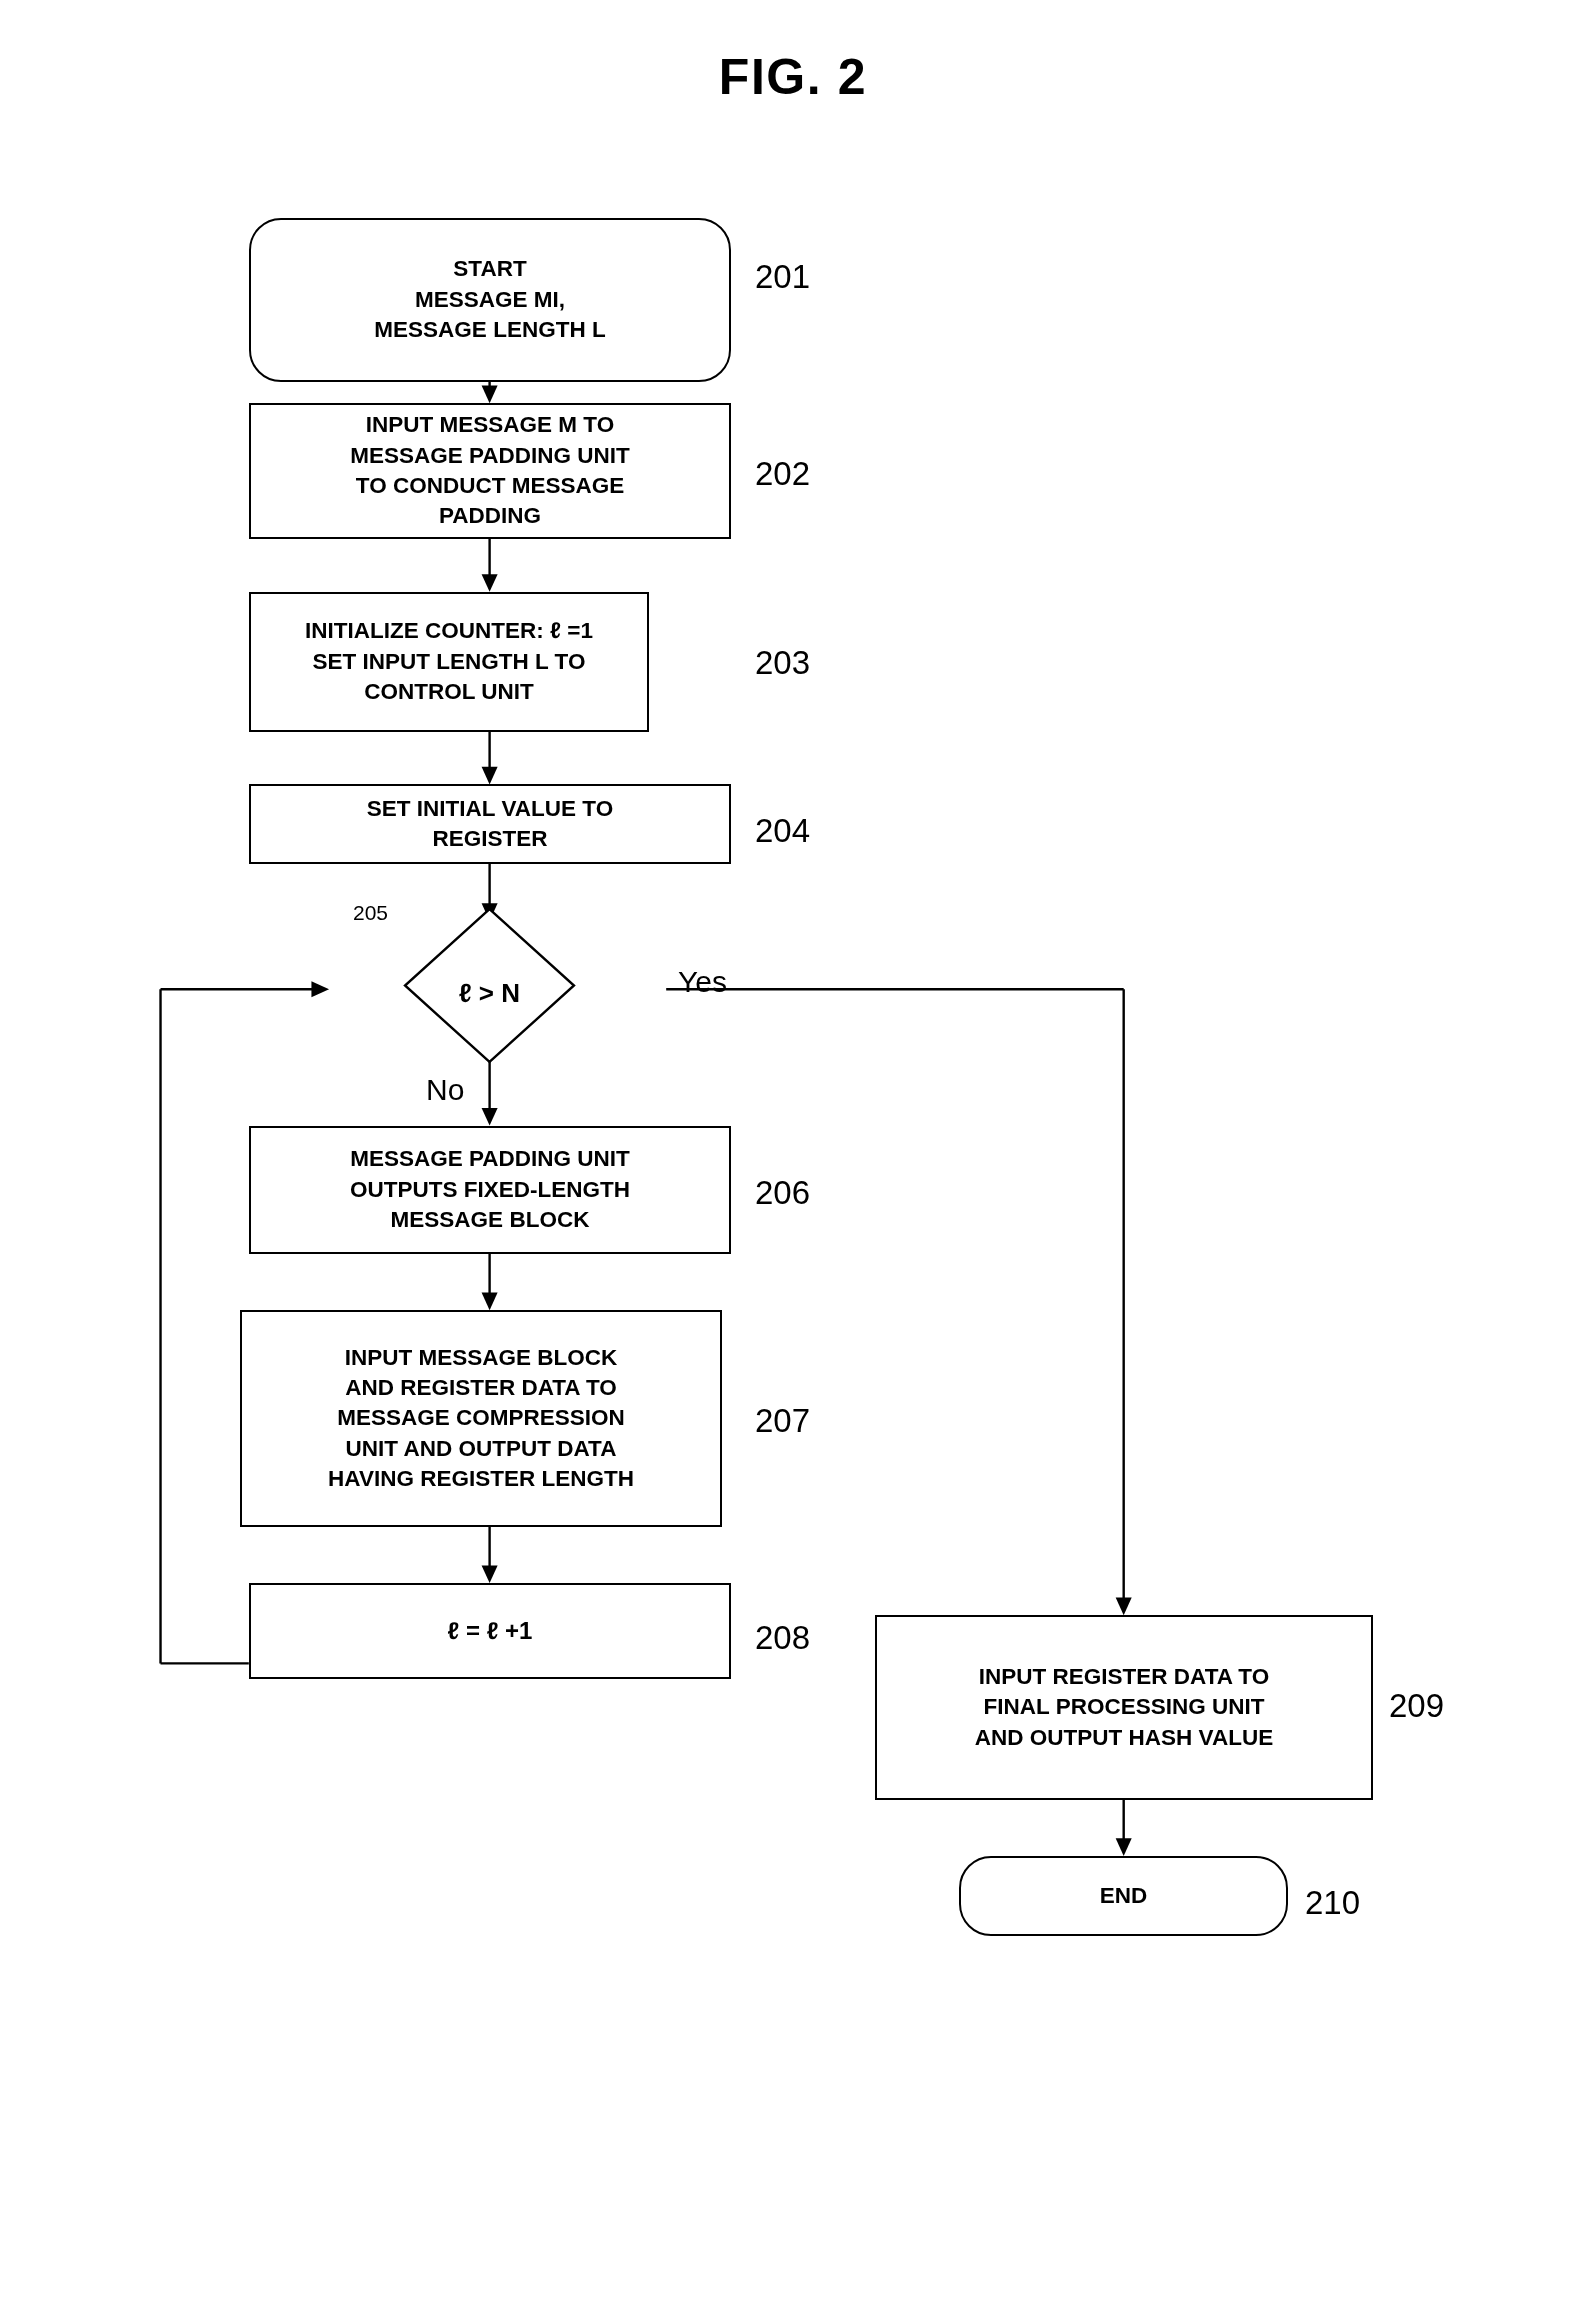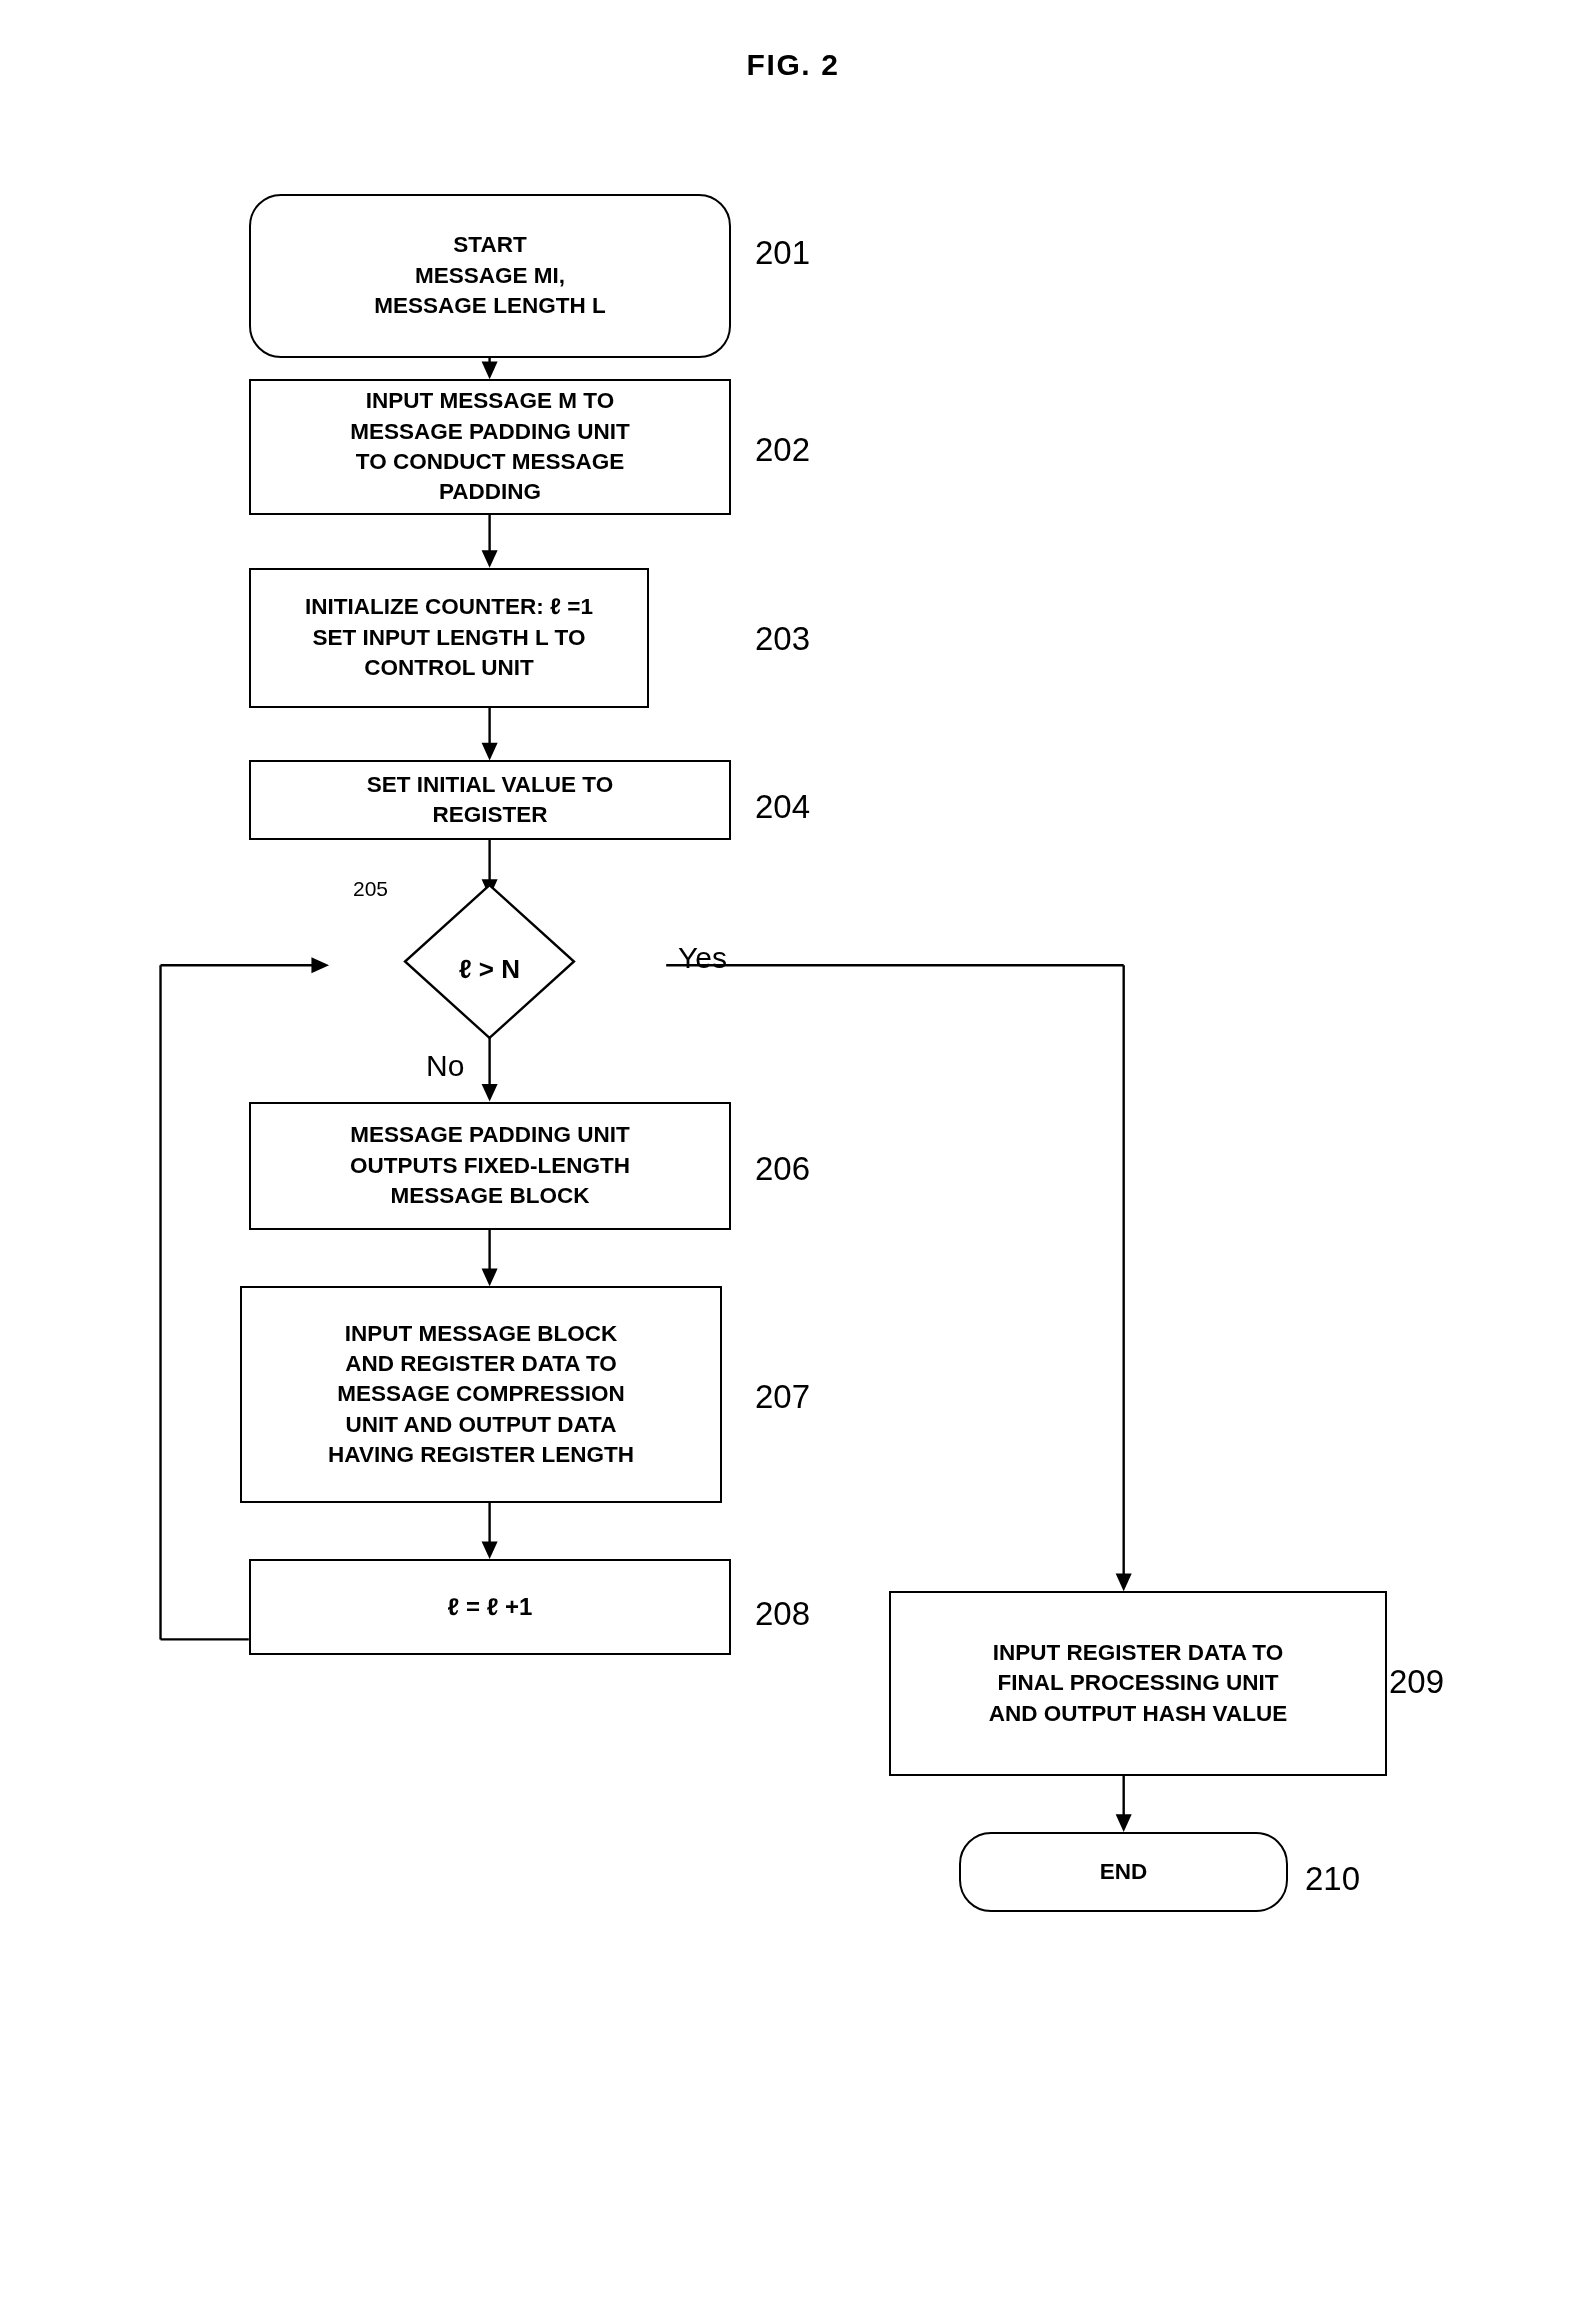--- a/index.html
+++ b/index.html
@@ -6,21 +6,21 @@
     body {
       background: #fff;
       font-family: Arial, sans-serif;
       width: 1586px;
       min-height: 2319px;
       position: relative;
       overflow-x: hidden;
     }
     .page-title {
       text-align: center;
-      font-size: 30px;
+      font-size: 50px;
       font-weight: bold;
       padding-top: 48px;
       padding-bottom: 32px;
       letter-spacing: 1.6px;
     }
     .flowchart-container {
       position: relative;
       width: 1586px;
       height: 2208px;
     }
@@ -188,21 +188,21 @@
 UNIT AND OUTPUT DATA
 HAVING REGISTER LENGTH</span>
   </div>
   <span class="ref-num" style="left:755px; top:1264px;">207</span>
 
   <div class="fc-box" style="left:249px; top:1445px; width:482px; height:96px;">
     <span style="white-space:pre-line; font-size:24px;">ℓ = ℓ +1</span>
   </div>
   <span class="ref-num" style="left:755px; top:1481px;">208</span>
 
-  <div class="fc-box" style="left:875px; top:1477px; width:498px; height:185px;margin-left:14px;">
+  <div class="fc-box" style="left:875px; top:1477px; width:498px; height:185px;">
     <span style="white-space:pre-line;">INPUT REGISTER DATA TO
 FINAL PROCESSING UNIT
 AND OUTPUT HASH VALUE</span>
   </div>
   <span class="ref-num" style="left:1389px; top:1549px;">209</span>
 
   <div class="fc-box rounded" style="left:959px; top:1718px; width:329px; height:80px;">
     <span style="white-space:pre-line;">END</span>
   </div>
   <span class="ref-num" style="left:1305px; top:1746px;">210</span>

